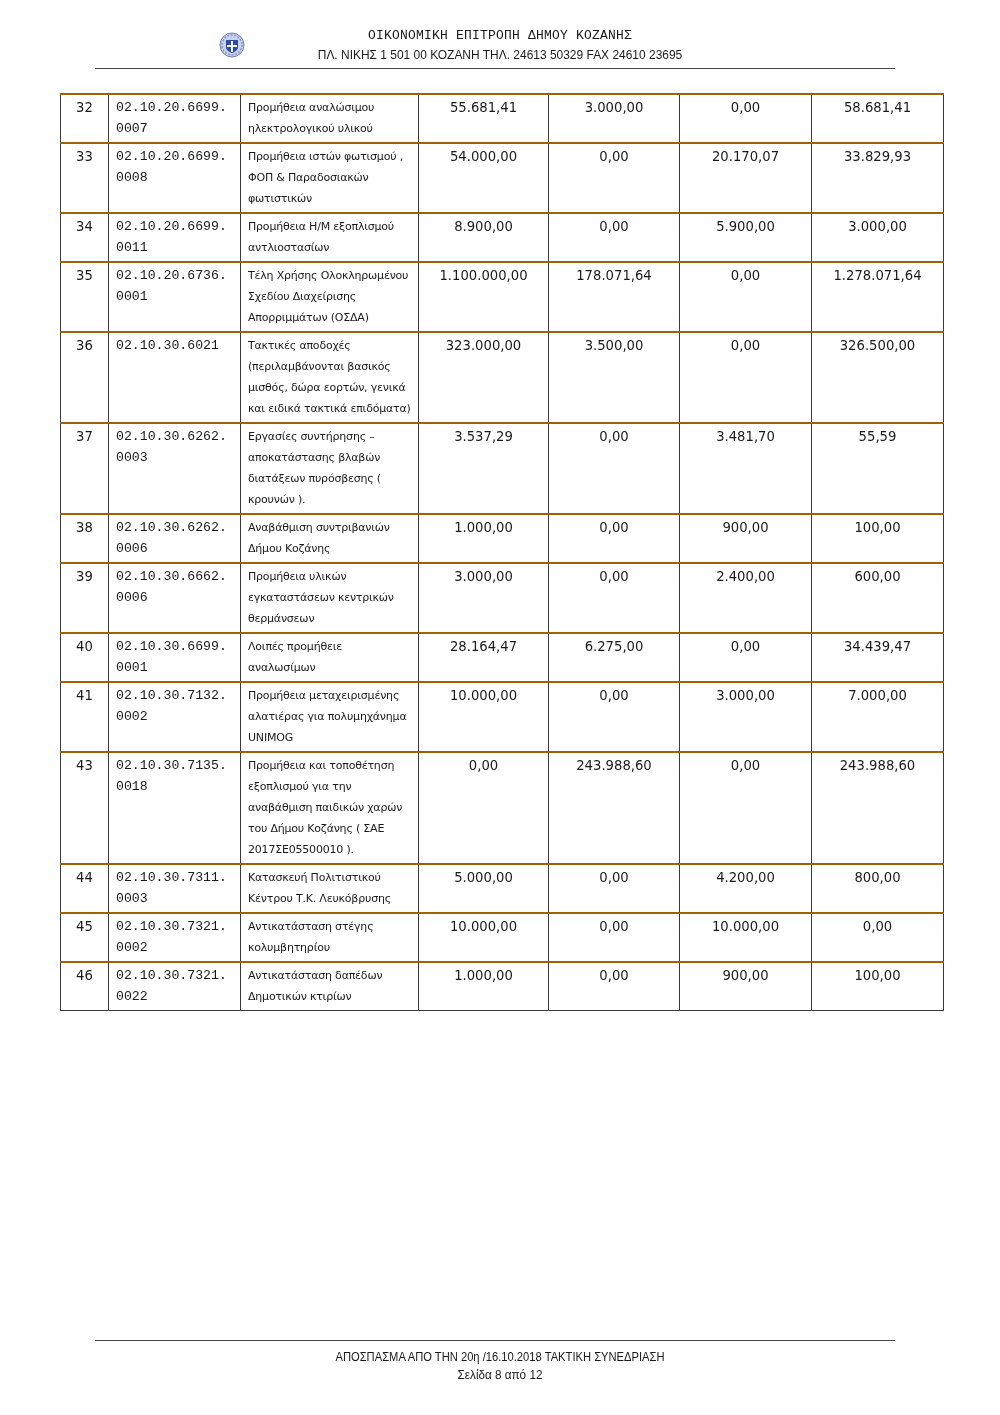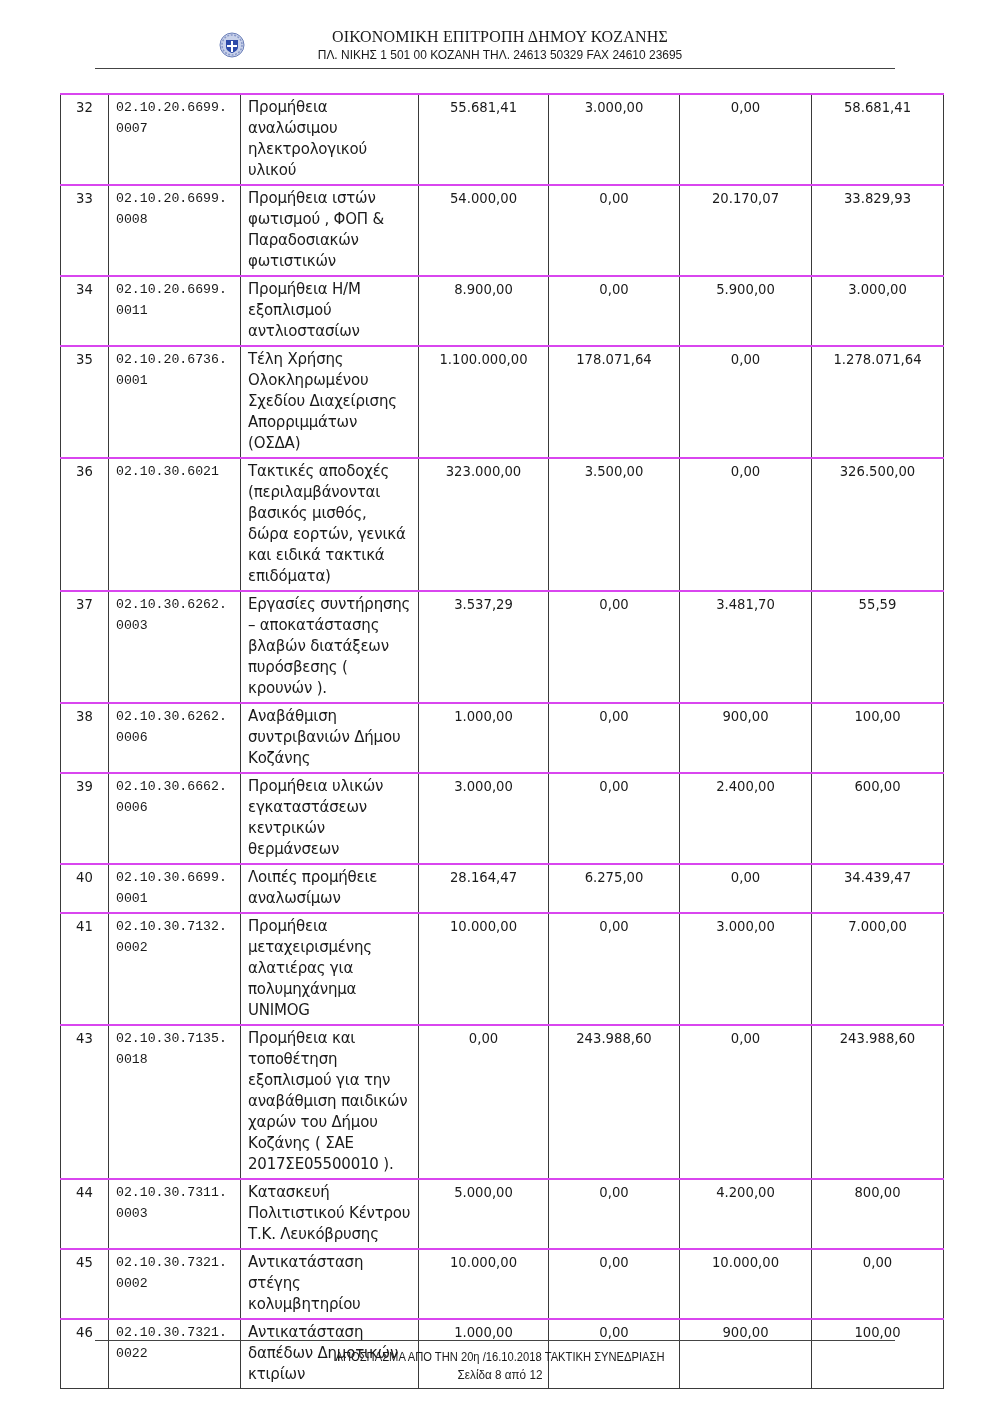--- a/index.html
+++ b/index.html
@@ -1,32 +1,32 @@
 <!DOCTYPE html>
 <html><head>
 <meta charset="utf-8">
 <style>
   html, body { margin: 0; padding: 0; background: #ffffff; }
   body { width: 1000px; height: 1415px; position: relative; overflow: hidden;
          font-family: "DejaVu Sans", sans-serif; color: #1a1a1a; }
   .header { position: absolute; left: 0; top: 0; width: 1000px; height: 72px; }
   .logo { position: absolute; left: 219px; top: 32px; width: 26px; height: 26px; }
   .header-line1 { position: absolute; left: 260px; top: 28px; width: 480px; text-align: center;
-                  font-family: Liberation Serif, serif; font-size: 16px; letter-spacing: 0.2px; }
+                  font-family: Liberation Mono, monospace; font-size: 13px; letter-spacing: 0.2px; }
   .header-line2 { position: absolute; left: 260px; top: 47px; width: 480px; text-align: center;
                   font-family: "Liberation Sans", sans-serif; font-size: 13px; transform: scaleX(0.92); transform-origin: center; }
   .header-rule { position: absolute; left: 95px; top: 68px; width: 800px; height: 1px; background: #444; }
 
   table.budget { position: absolute; left: 60px; top: 93px; border-collapse: collapse; table-layout: fixed;
                  width: 883px; font-size: 13.2px; line-height: 21px; }
   table.budget td { border: 1px solid #3a3a3a; vertical-align: top; padding: 2px 7px 3px 7px; }
-  table.budget tr { border-top: 2px solid #d946ef; }
+  table.budget tr { border-top: 2px solid #a16207; }
   td.num { text-align: center; padding-left: 2px; padding-right: 2px; }
   td.code { white-space: normal; word-break: break-all; padding-left: 9px; font-family: Liberation Mono, monospace; }
-  td.desc { font-size: 15px; letter-spacing: -0.2px; }
+  td.desc { font-size: 11px; letter-spacing: -0.2px; }
   td.amt { text-align: center; padding-right: 7px; }
 
   .footer-rule { position: absolute; left: 95px; top: 1340px; width: 800px; height: 1px; background: #444; }
   .footer-line1 { position: absolute; left: 200px; top: 1349px; width: 600px; text-align: center;
                   font-family: "Liberation Sans", sans-serif; font-size: 13px; transform: scaleX(0.86); transform-origin: center; }
   .footer-line2 { position: absolute; left: 200px; top: 1367px; width: 600px; text-align: center;
                   font-family: "Liberation Sans", sans-serif; font-size: 13px; transform: scaleX(0.9); transform-origin: center; }
 </style>
 </head>
 <body>

